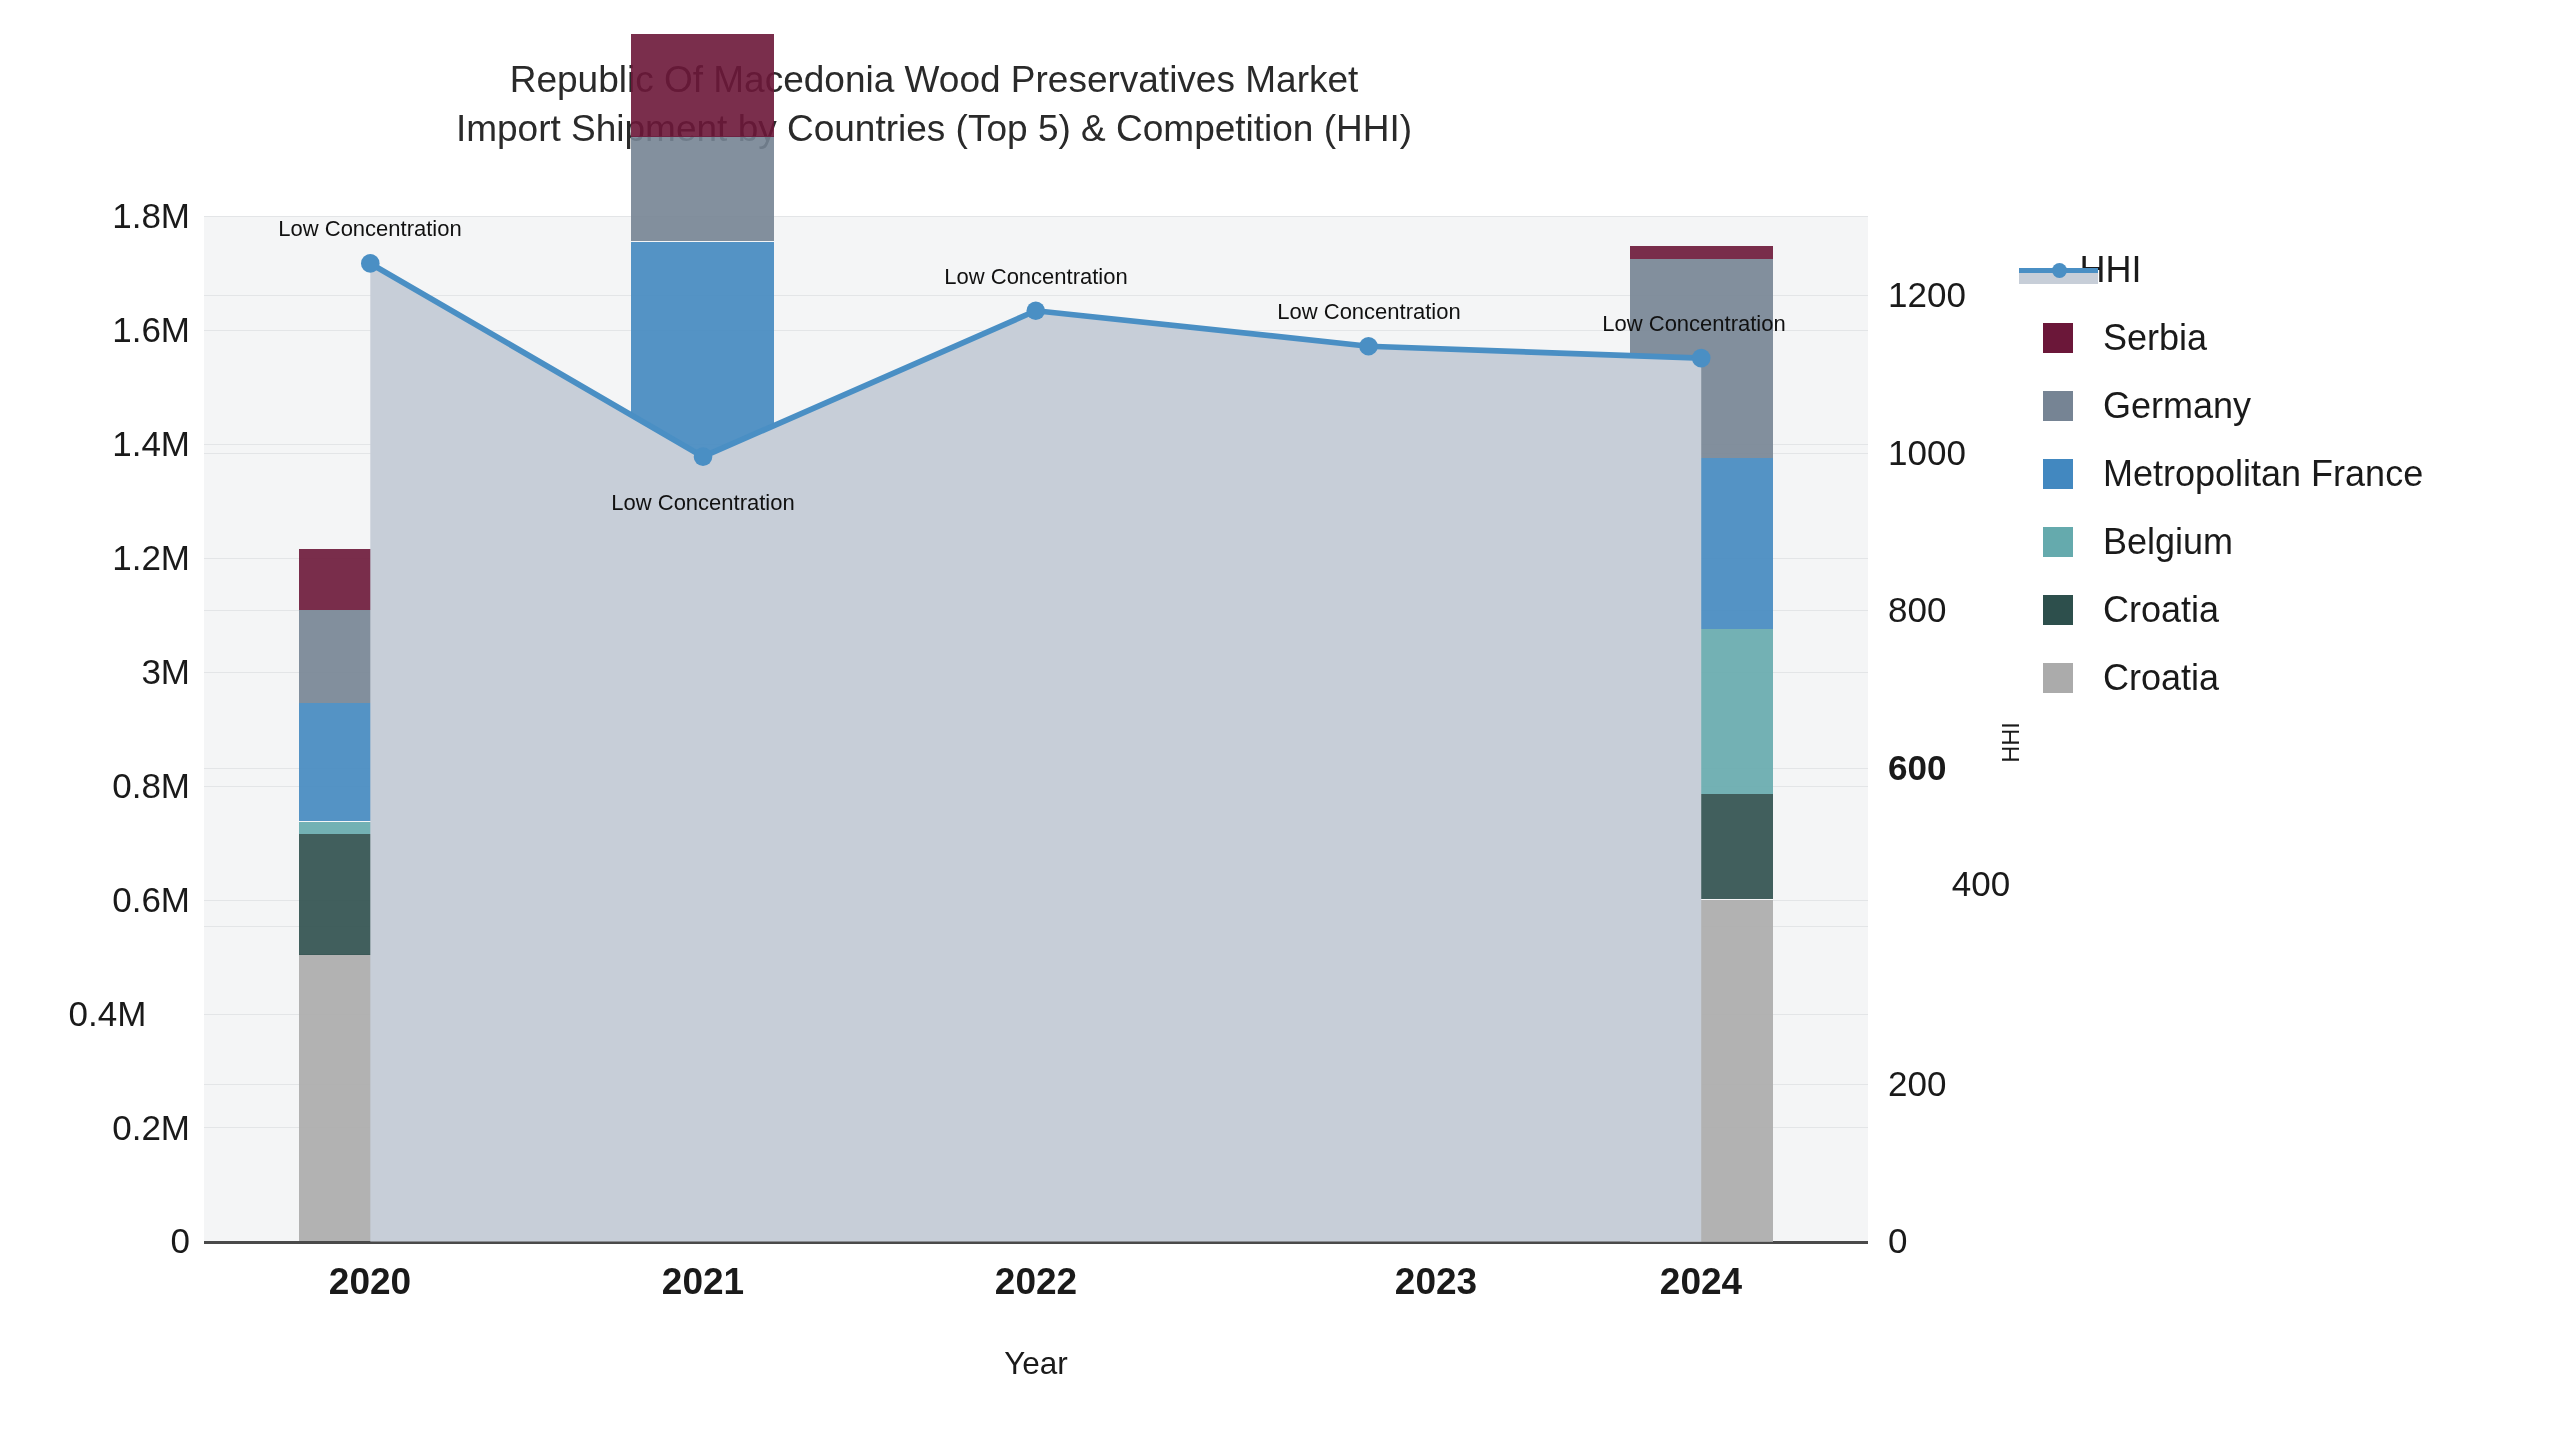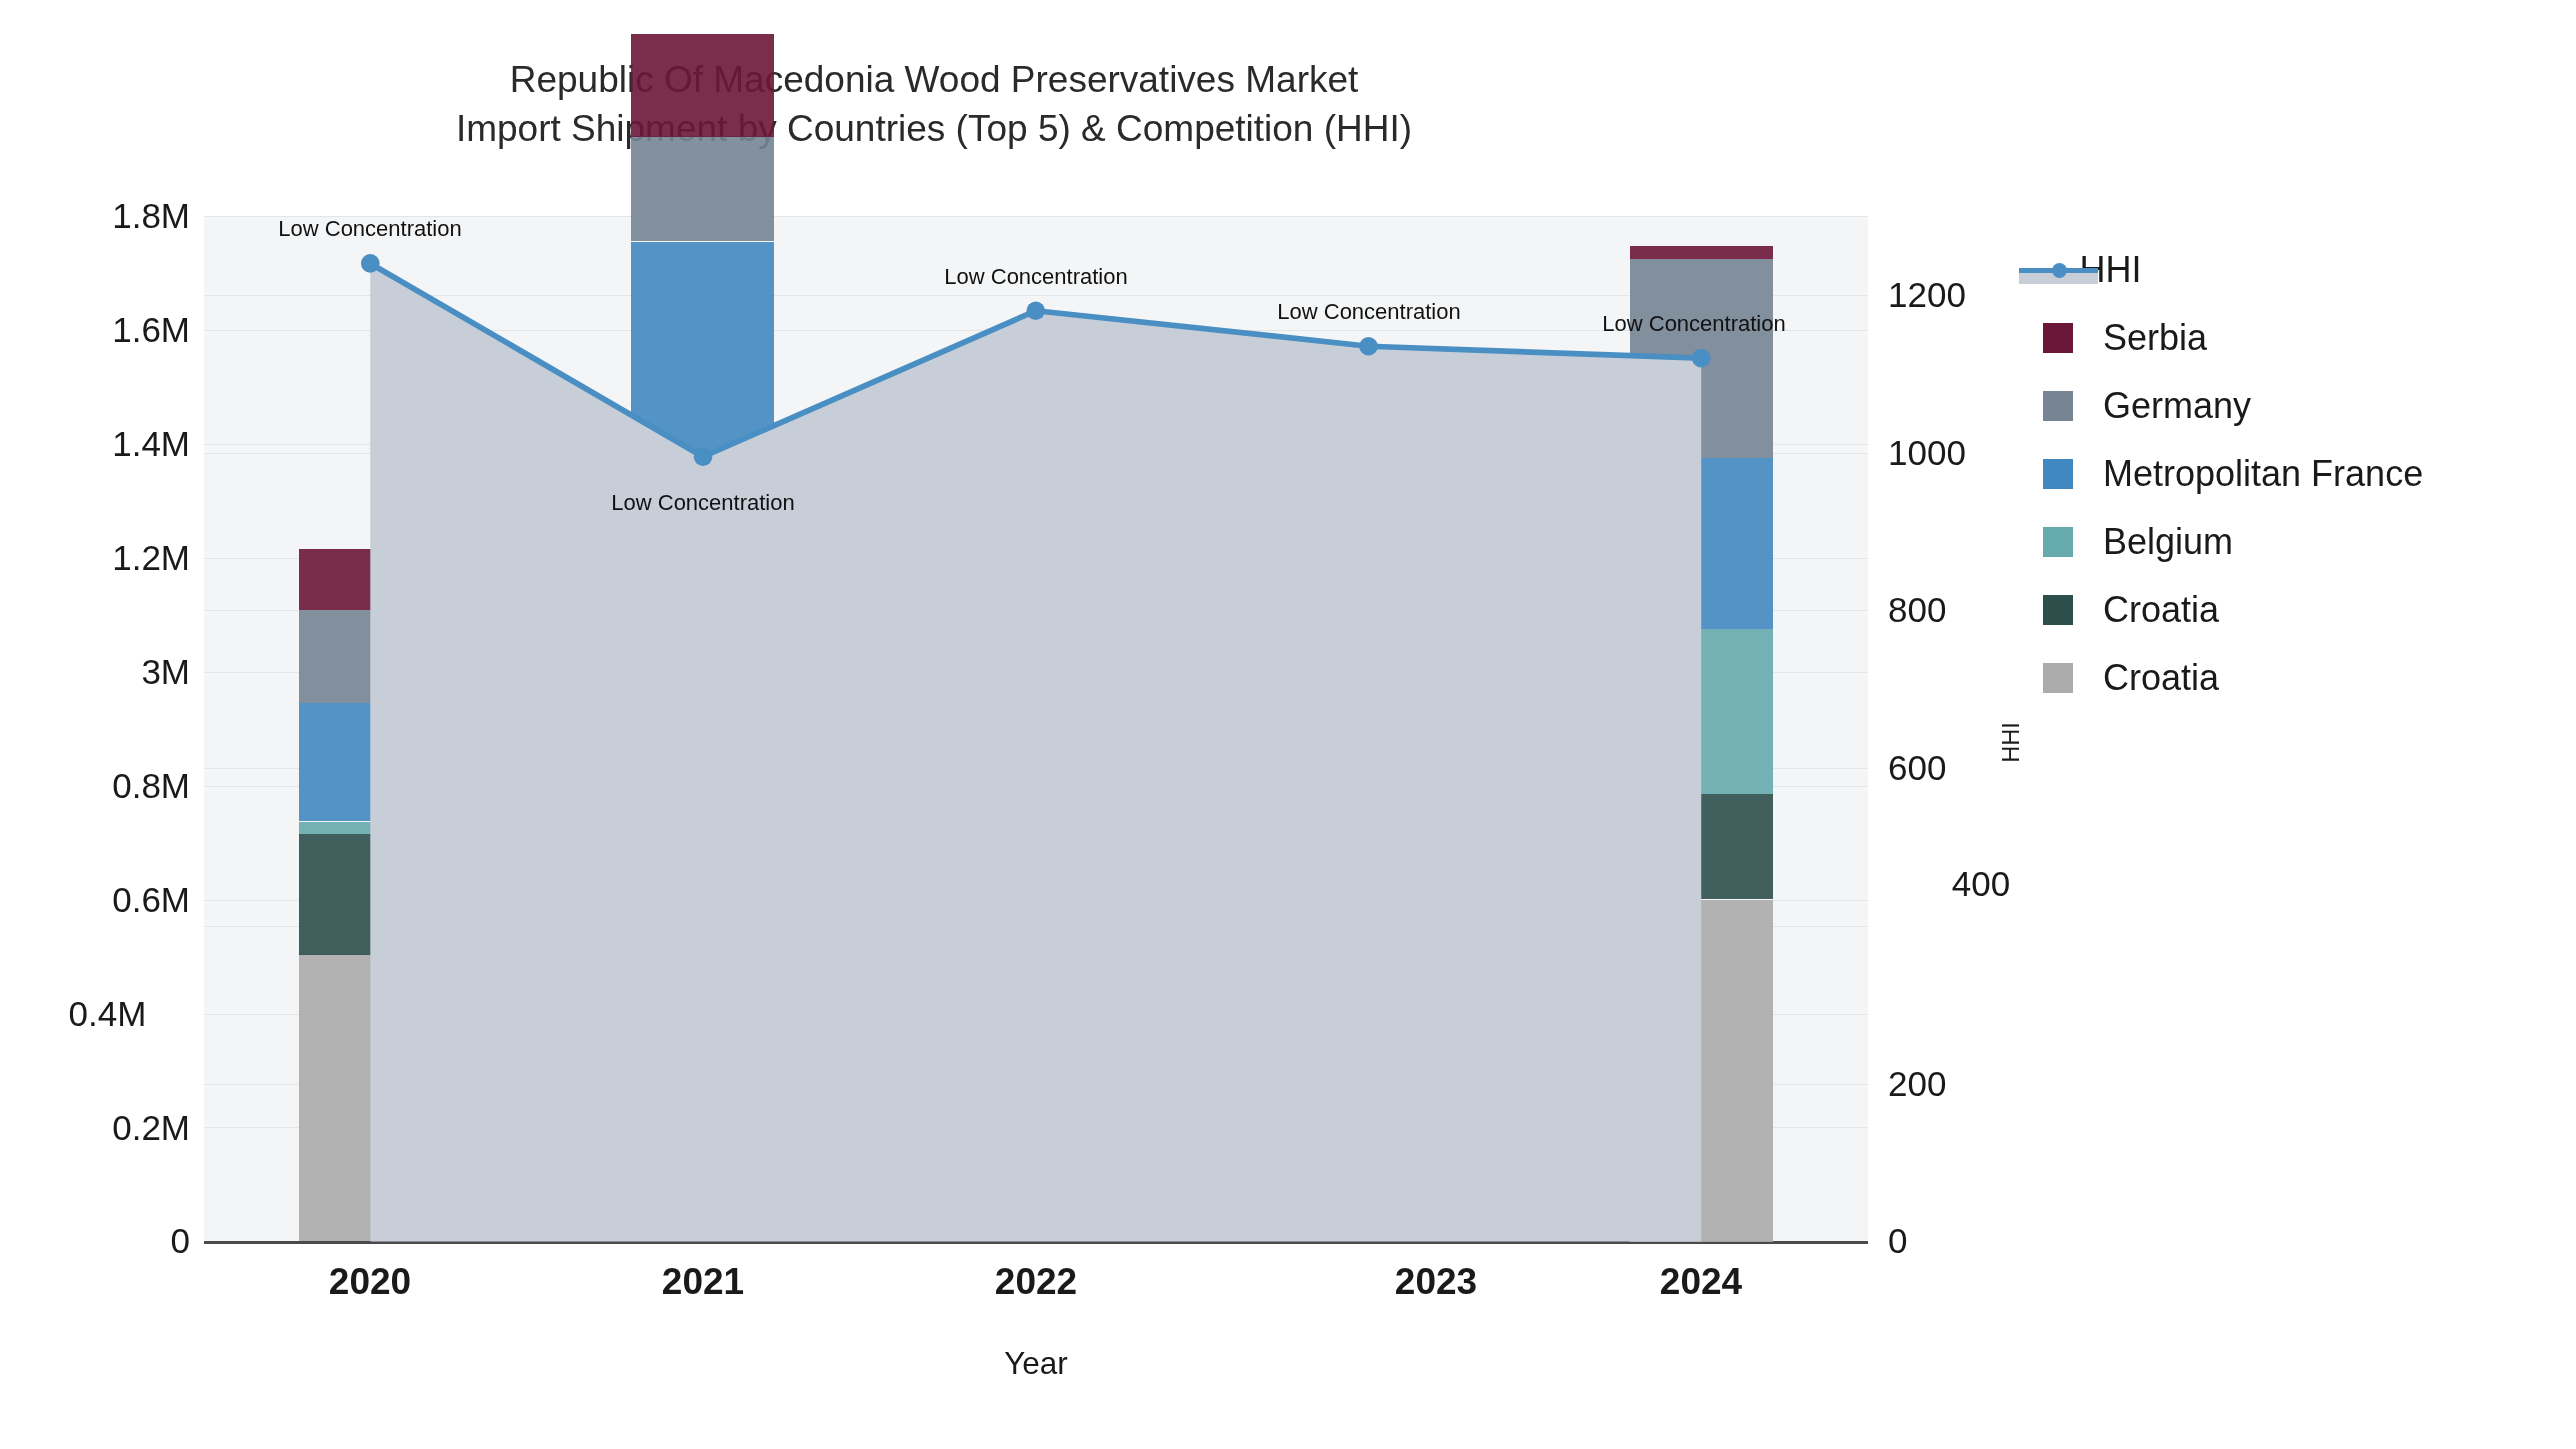--- a/index.html
+++ b/index.html
@@ -90,21 +90,21 @@
       <div class="ylab-left" style="top: 672px;">3M</div>
       <div class="ylab-left" style="top: 558px;">1.2M</div>
       <div class="ylab-left" style="top: 444px;">1.4M</div>
       <div class="ylab-left" style="top: 330px;">1.6M</div>
       <div class="ylab-left" style="top: 216px;">1.8M</div>
     </div>
   <div id="y-right-labels">
       <div class="ylab-right" style="top: 1241px;">0</div>
       <div class="ylab-right" style="top: 1084px;">200</div>
       <div class="ylab-right" style="top: 884px; text-align: center;">400</div>
-      <div class="ylab-right" style="top: 768px;">600</div>
+      <div class="ylab-right" style="top: 768px; font-weight: bold;">600</div>
       <div class="ylab-right" style="top: 610px;">800</div>
       <div class="ylab-right" style="top: 453px;">1000</div>
       <div class="ylab-right" style="top: 295px;">1200</div>
     </div>
   <div id="x-labels">
       <div class="xlab" style="left: 227px;">2020</div>
       <div class="xlab" style="left: 560px;">2021</div>
       <div class="xlab" style="left: 893px;">2022</div>
       <div class="xlab" style="left: 1293px;">2023</div>
       <div class="xlab" style="left: 1558px;">2024</div>

